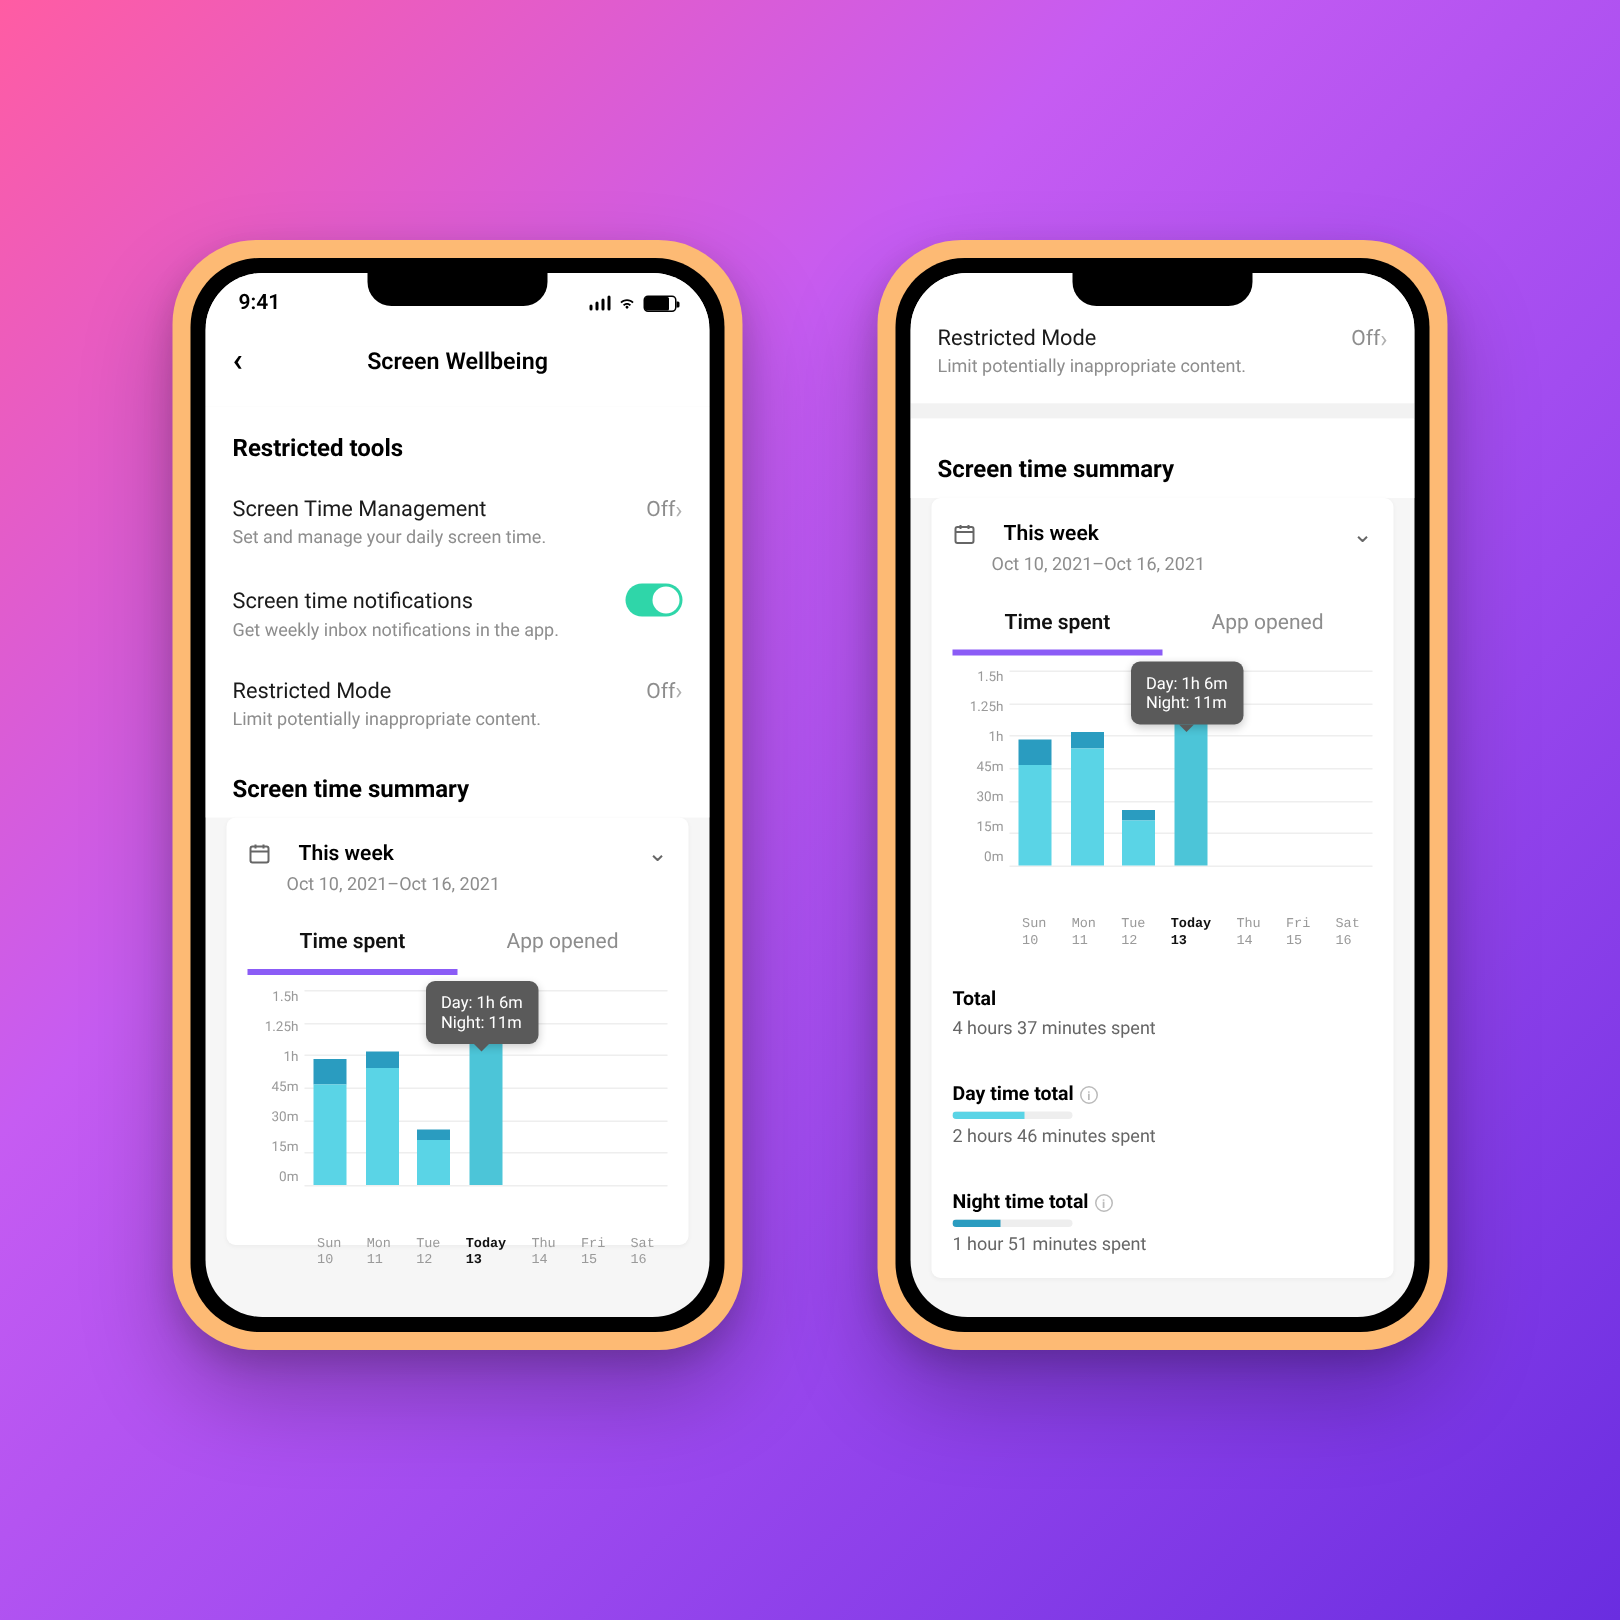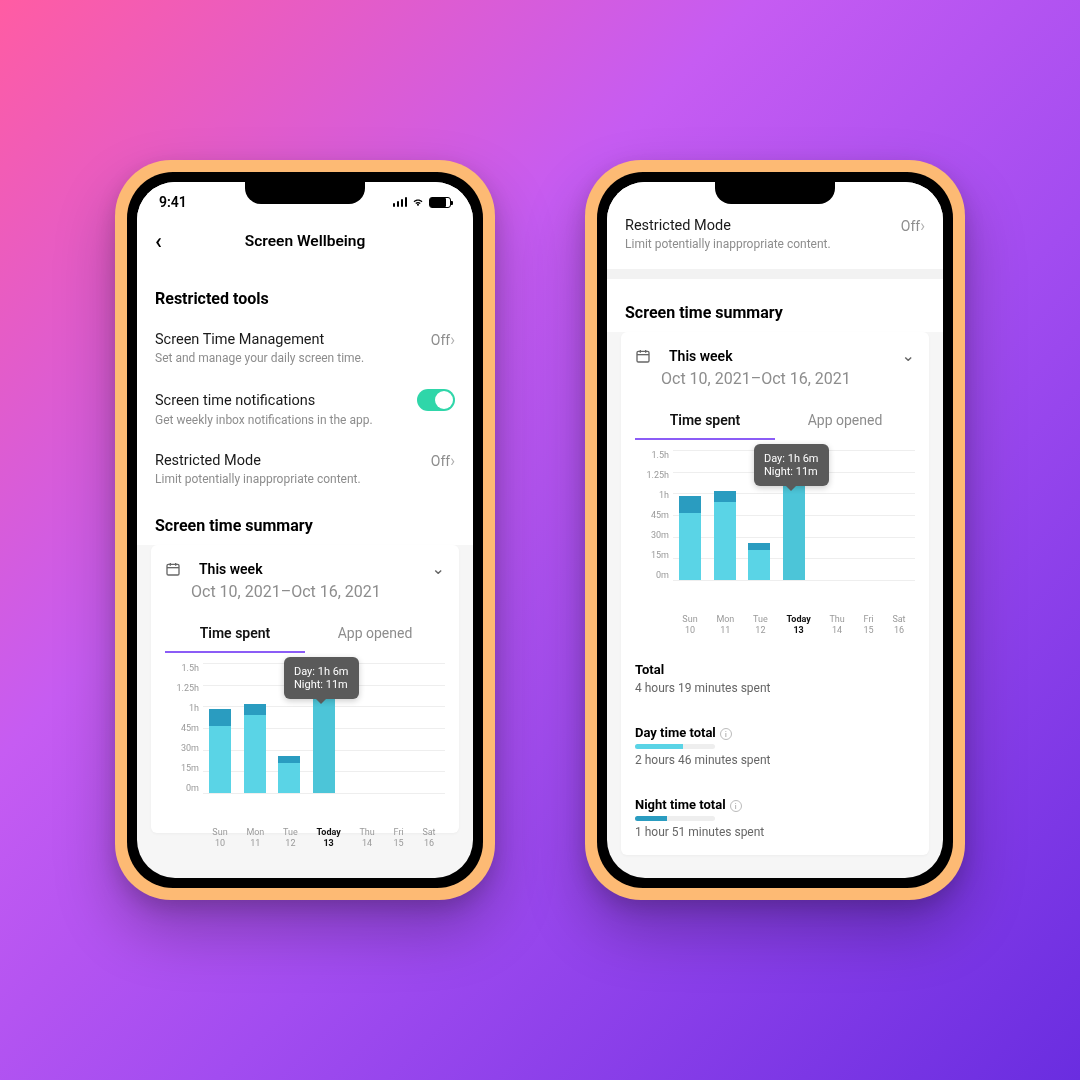--- a/index.html
+++ b/index.html
@@ -91,35 +91,35 @@
     background:#fff; border-radius:50%;
   }
   .card {
     background:#fff; margin: 0 14px 14px; border-radius: 6px;
     box-shadow: 0 1px 3px rgba(0,0,0,.04);
     padding: 14px 14px 10px;
   }
   .week-row { display:flex; align-items:center; gap:18px; }
   .calendar-icon { width:16px; height:16px; }
   .week-label { font-size:14px; font-weight:600; flex:1;}
-  .week-sub { font-size:16px; color:#8d8d8d; margin-left:26px; margin-top:4px;}
+  .week-sub { font-size:12px; color:#8d8d8d; margin-left:26px; margin-top:4px;}
   .tabs { display:flex; margin-top:14px; margin-bottom: 6px;}
   .tab { flex:1; text-align:center; padding:10px 0; font-size:14px; color:#8d8d8d;}
-  .tab.active { color:#111; font-weight:600; border-bottom: 2px solid #8b5cf6;}
+  .tab.active { color:#111; font-weight:600; border-bottom: 4px solid #8b5cf6;}
   .chart-wrap { position:relative; height: 160px; display:flex; margin-top:10px;}
   .y-axis { width: 38px; display:flex; flex-direction:column; justify-content:space-between; text-align:right; font-size:9px; color:#9a9a9a; padding-right:4px; height:130px;}
   .chart-area { flex:1; position:relative; height:130px;}
   .gridline { position:absolute; left:0; right:0; border-top:1px solid #eee; }
   .bars-row { position:absolute; left:0; right:0; bottom:0; display:flex; justify-content:space-around; align-items:flex-end; height:100%;}
   .bar-col { width:22px; display:flex; flex-direction:column; justify-content:flex-end; height:100%; position:relative;}
   .bar-day { background:#5ad4e6; }
   .bar-night { background:#2a9cc0; }
   .bar-col.selected .bar-day { background:#4cc5d8; }
   .x-axis { position:absolute; left:38px; right:0; bottom:-26px; display:flex; justify-content:space-around;}
-  .x-label { text-align:center; font-size:9px; color:#9a9a9a; line-height:1.2;}
+  .x-label { font-size:9px; color:#9a9a9a; line-height:1.2;font-family:Liberation Mono, monospace;}
   .x-label.selected { color:#111; font-weight:700;}
   .tooltip {
     position:absolute; background:#5a5a5a; color:#fff; font-size:11px;
     padding: 8px 10px; border-radius:6px; white-space:nowrap;
     top: -6px;
     box-shadow: 0 2px 6px rgba(0,0,0,.2);
   }
   .tooltip::after{
     content:''; position:absolute; bottom:-5px; left:50%; transform:translateX(-50%);
     border: 5px solid transparent; border-top-color:#5a5a5a; border-bottom:none;
@@ -367,21 +367,21 @@
                 <div class="x-label">Thu<br>14</div>
                 <div class="x-label">Fri<br>15</div>
                 <div class="x-label">Sat<br>16</div>
               </div>
         </div>
 
         <div style="height:28px;"></div>
 
         <div class="total-block">
           <div class="total-label">Total</div>
-          <div class="total-sub">4 hours 19 minutes spent</div>
+          <div class="total-sub">4 hours 37 minutes spent</div>
         </div>
 
         <div class="total-block">
           <div class="total-label">
             <span>Day time total</span><span class="info-icon">i</span>
           </div>
           <div class="meter-bg">
                 <div class="meter-fill" style="width:60%;background:#5ad4e6;"></div>
               </div>
           <div class="total-sub">2 hours 46 minutes spent</div>

